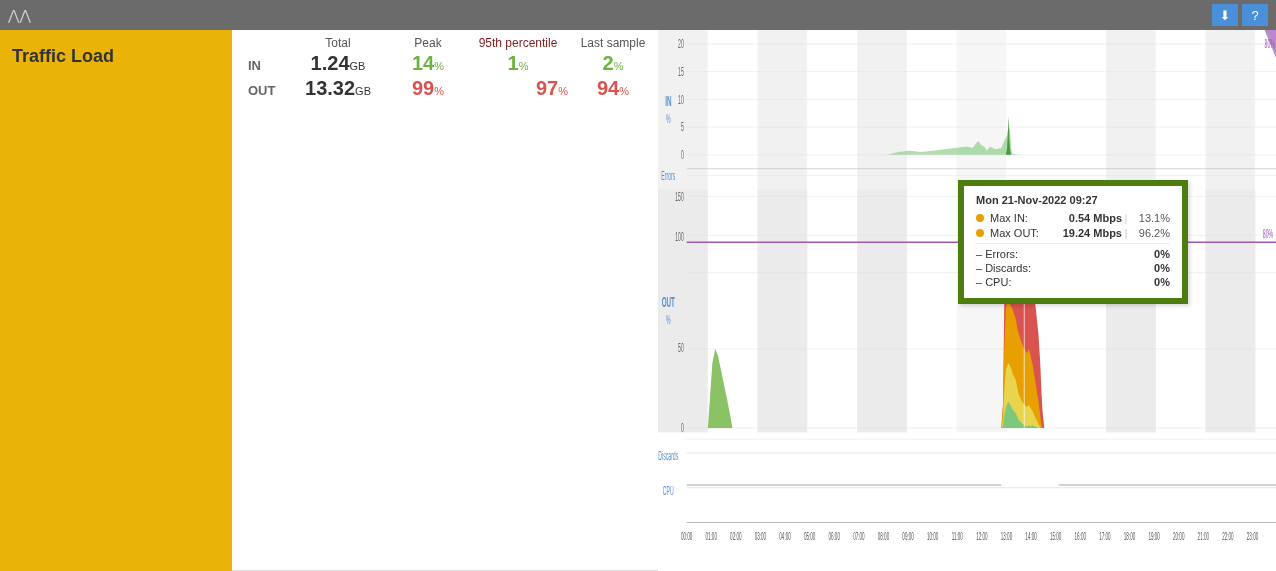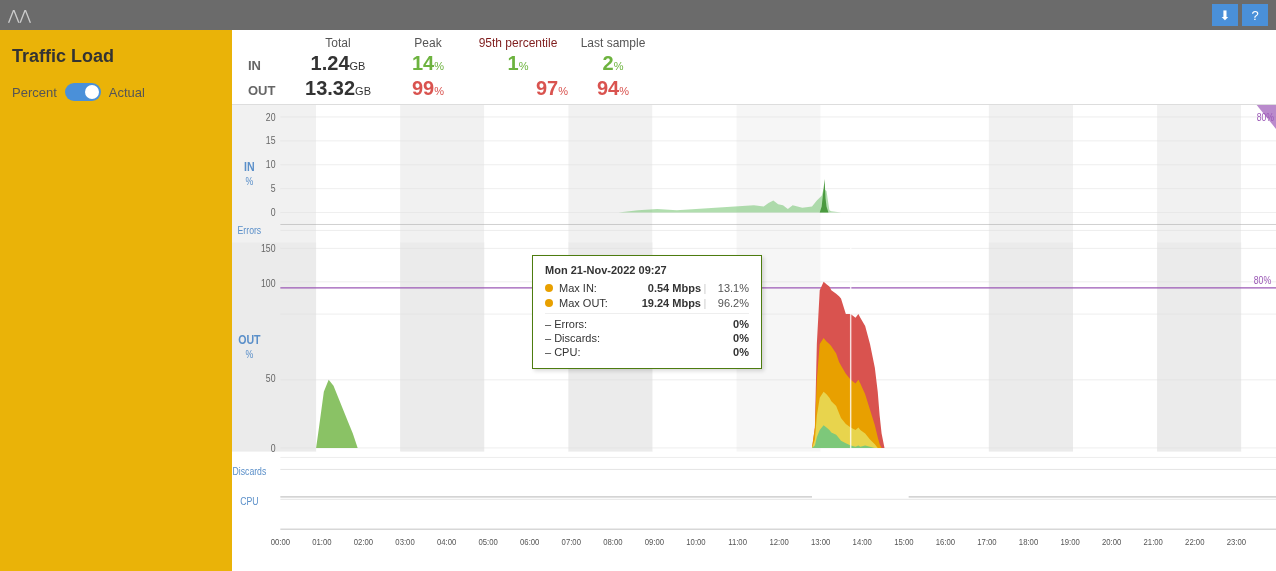--- a/index.html
+++ b/index.html
@@ -91,29 +91,29 @@
     }
     .sidebar-actual {
       font-size: 13px;
       color: #555;
     }
 
     .content {
       flex: 1;
       background: white;
       display: flex;
-      flex-direction: column;
+      flex-direction: row;
       overflow: hidden;
     }
 
     
     .tooltip {
       position: absolute;
       background: white;
-      border: 1px solid #4d7c0f;
+      border: 6px solid #4d7c0f;
       padding: 8px 12px;
       font-size: 11px;
       box-shadow: 2px 2px 4px rgba(0,0,0,0.15);
       z-index: 10;
       min-width: 230px;
     }
     .tooltip-title {
       font-weight: bold;
       margin-bottom: 6px;
       color: #333;
@@ -166,25 +166,20 @@
   <div class="top-bar-right">
     <button class="btn-icon">⬇</button>
     <button class="btn-icon help">?</button>
   </div>
 </div>
 
 <div class="main-layout">
 
   <div class="sidebar">
     <div class="sidebar-title">Traffic Load</div>
-    <div class="sidebar-row">
-      <span class="sidebar-label">Percent</span>
-      <div class="toggle-switch"></div>
-      <span class="sidebar-actual">Actual</span>
-    </div>
   </div>
 
   <div class="content">
 
     <div style="display:flex; flex-direction:column; padding: 6px 0 4px 0; border-bottom: 1px solid #ddd;">
 
       <div style="display:flex; margin-left:56px; margin-bottom:2px;">
         <div style="min-width:100px; text-align:center; font-size:12px; color:#555;">Total</div>
         <div style="min-width:80px; text-align:center; font-size:12px; color:#555;">Peak</div>
         <div style="min-width:100px; text-align:center; font-size:12px; color:#7f1d1d;">95th percentile</div>

